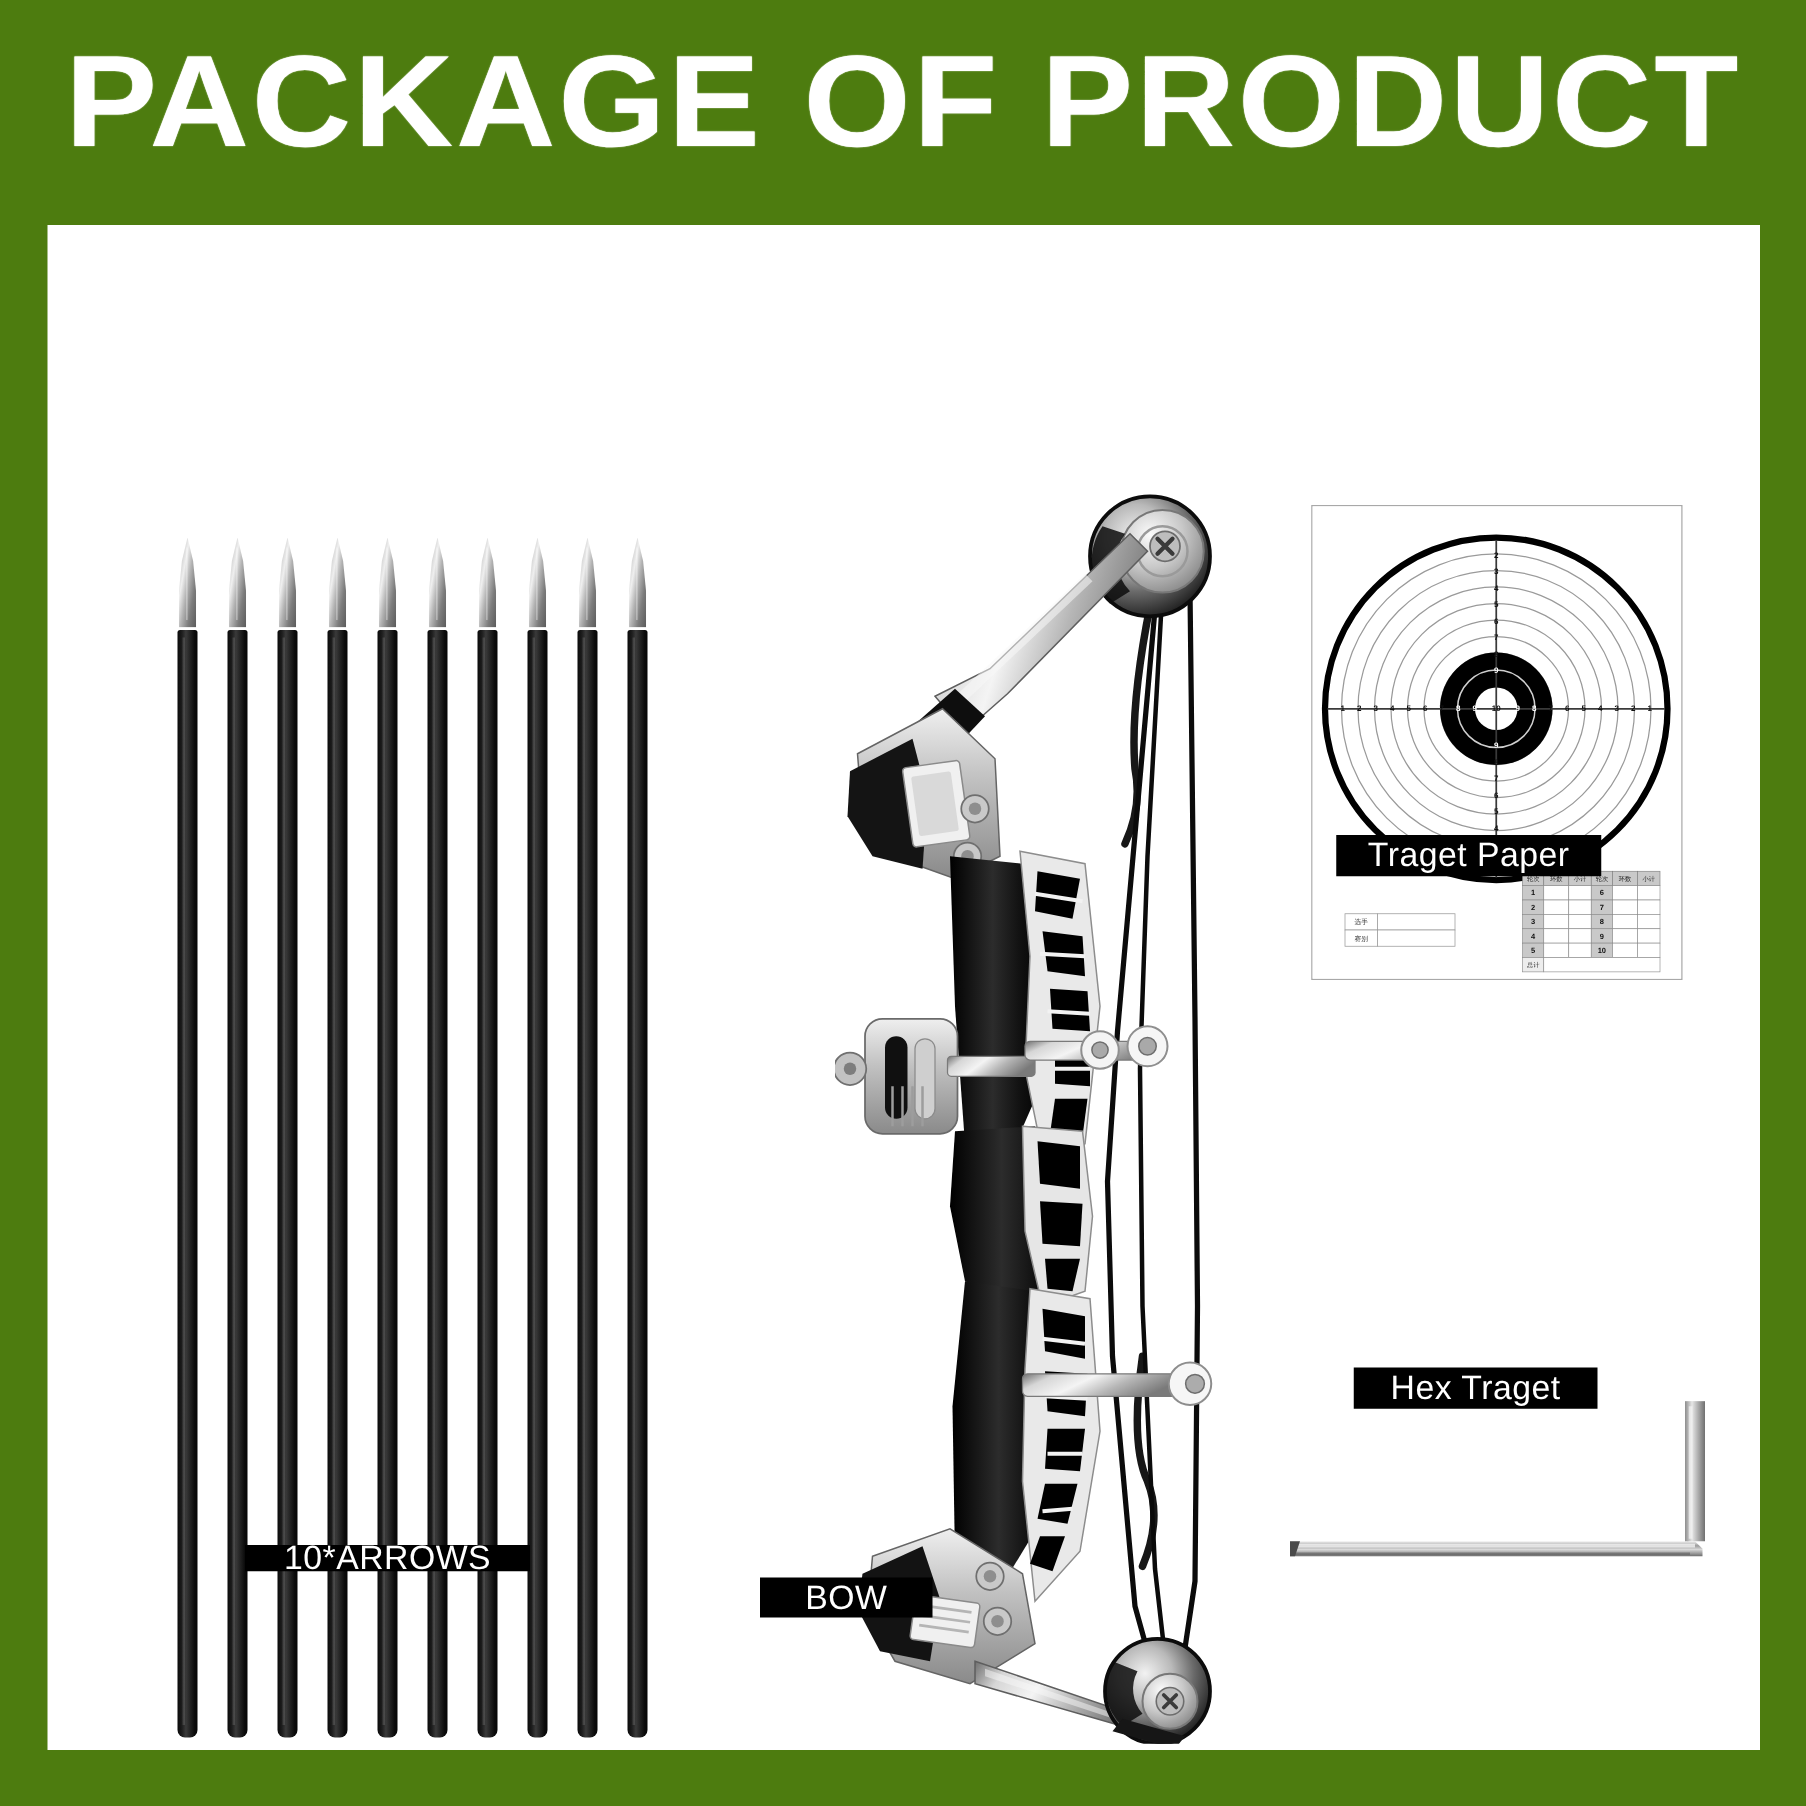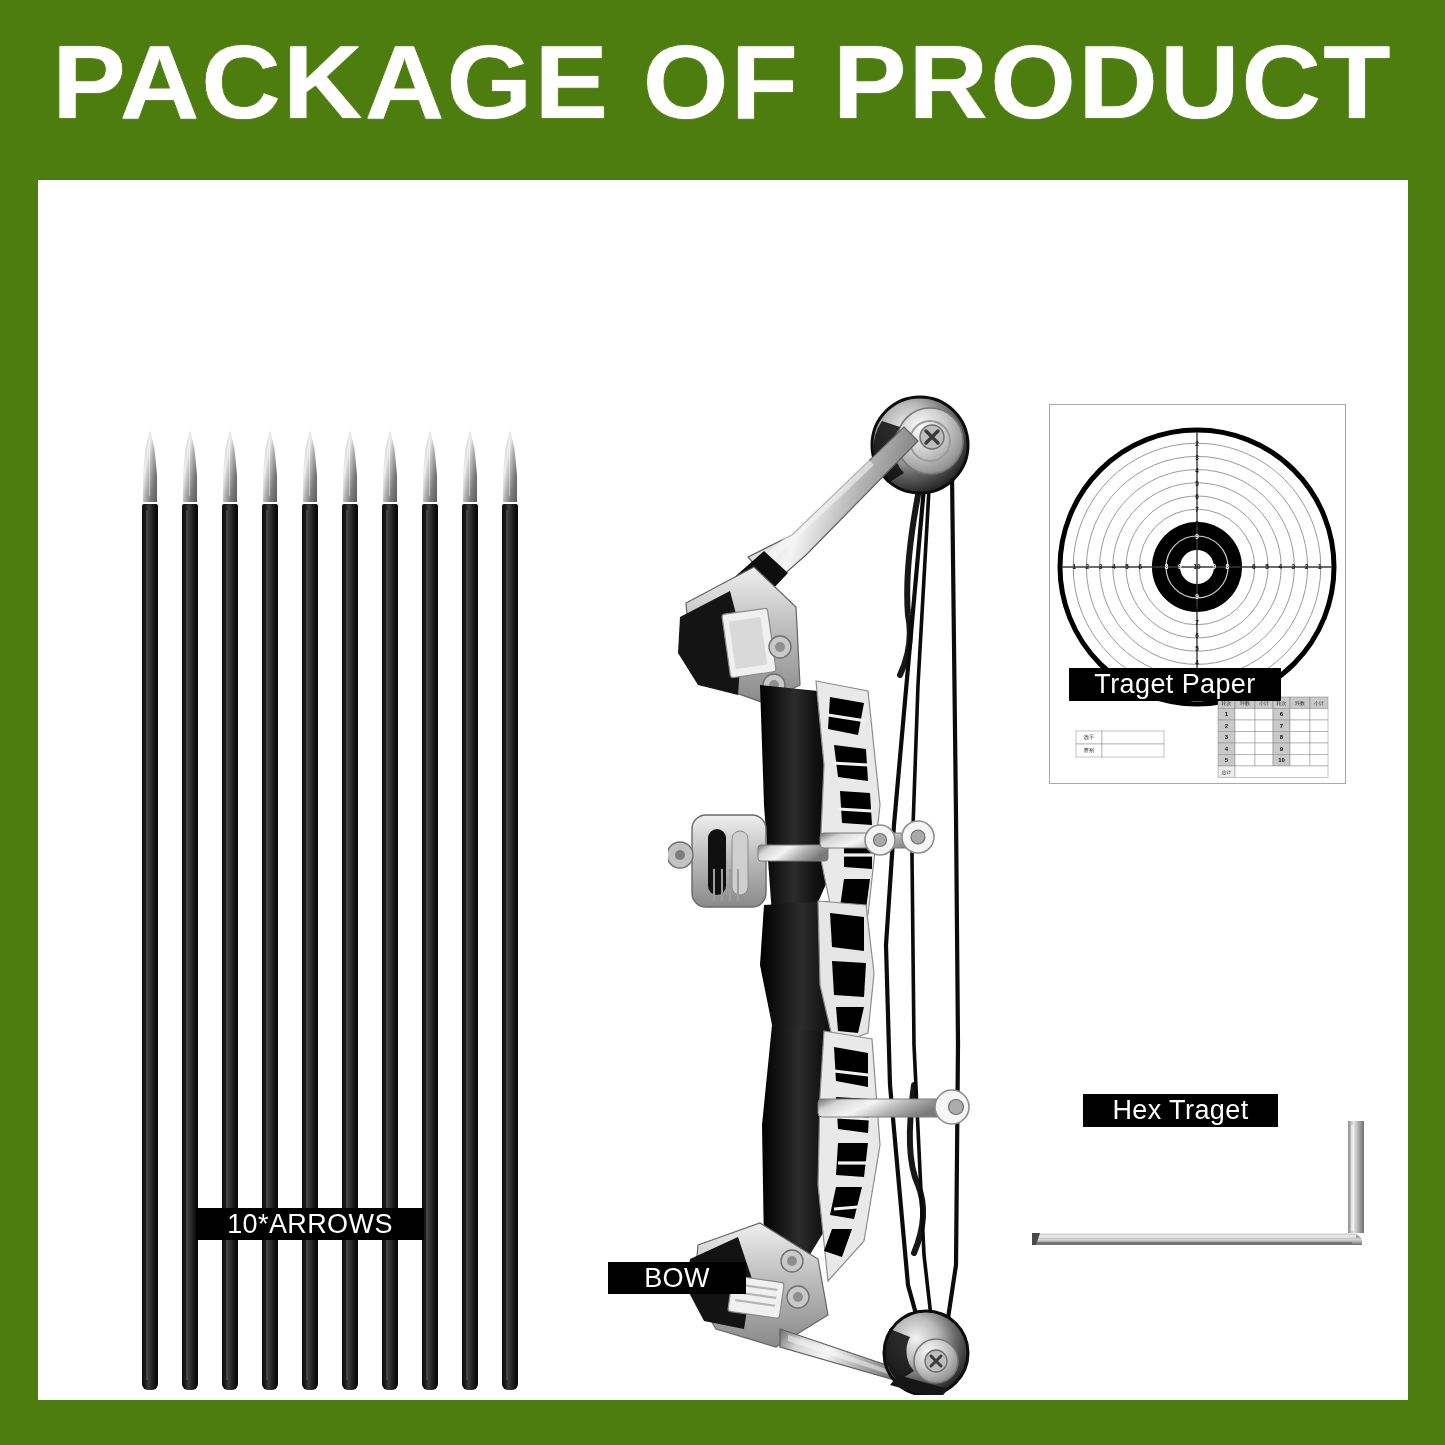--- a/index.html
+++ b/index.html
@@ -488,21 +488,21 @@
         <rect x="322" y="16" width="16" height="112" fill="url(#wg2)"></rect>
         <path d="M325 20 L328 20 L328 126 L325 126 Z" fill="#f4f4f4" opacity=".7"></path>
 
         <path d="M8 130 L330 130 L330 133 L8 133 Z" fill="#f7f7f7" opacity=".75"></path>
         <path d="M8 137 L326 137 L326 139 L8 139 Z" fill="#5d5d5d" opacity=".6"></path>
 
         <path d="M6 128 L14 128 L10 140 L6 140 Z" fill="#4a4a4a"></path>
       </svg>
     </div>
 
-    <div class="badge" style="left:158px;top:1028px;width:228px;height:32px;">10*ARROWS</div>
+    <div class="badge" style="left:158px;top:1056px;width:228px;height:21px;">10*ARROWS</div>
 
     <div class="badge" style="left:570px;top:1082px;width:138px;height:32px;">BOW</div>
 
     <div class="badge" style="left:1031px;top:442px;width:212px;height:33px;margin-top:46px;">Traget Paper</div>
 
     <div class="badge" style="left:1045px;top:914px;width:195px;height:33px;">Hex Traget</div>
 
   </div>
 </div>
 

